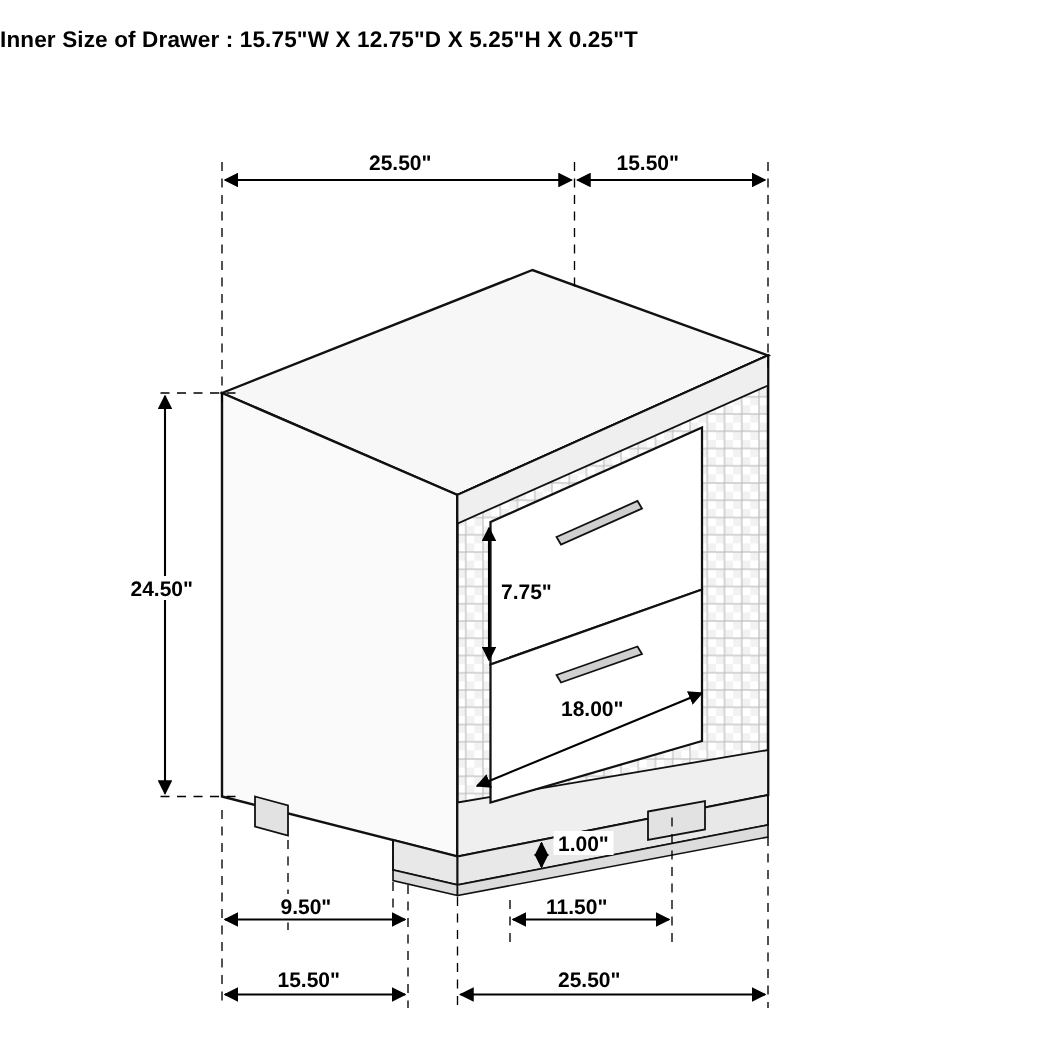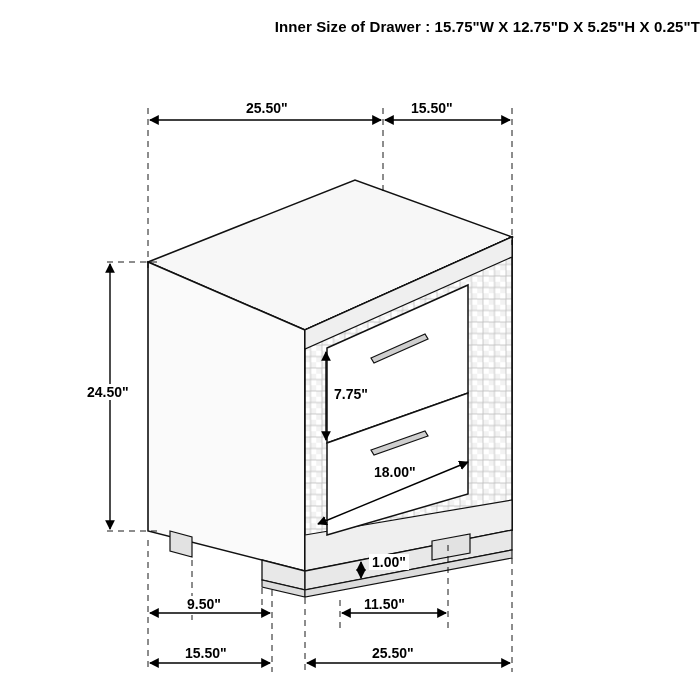--- a/index.html
+++ b/index.html
@@ -17,21 +17,21 @@
   #stage {
     position: relative;
     width: 700px;
     height: 700px;
   }
   .title {
     position: absolute;
     top: 18px;
     left: 0;
     width: 700px;
-    text-align: right;
+    text-align: left;
     font-size: 15px;
     font-weight: bold;
     letter-spacing: 0.1px;
   }
   svg.diagram {
     position: absolute;
     top: 0;
     left: 0;
   }
   .dimlabel {

